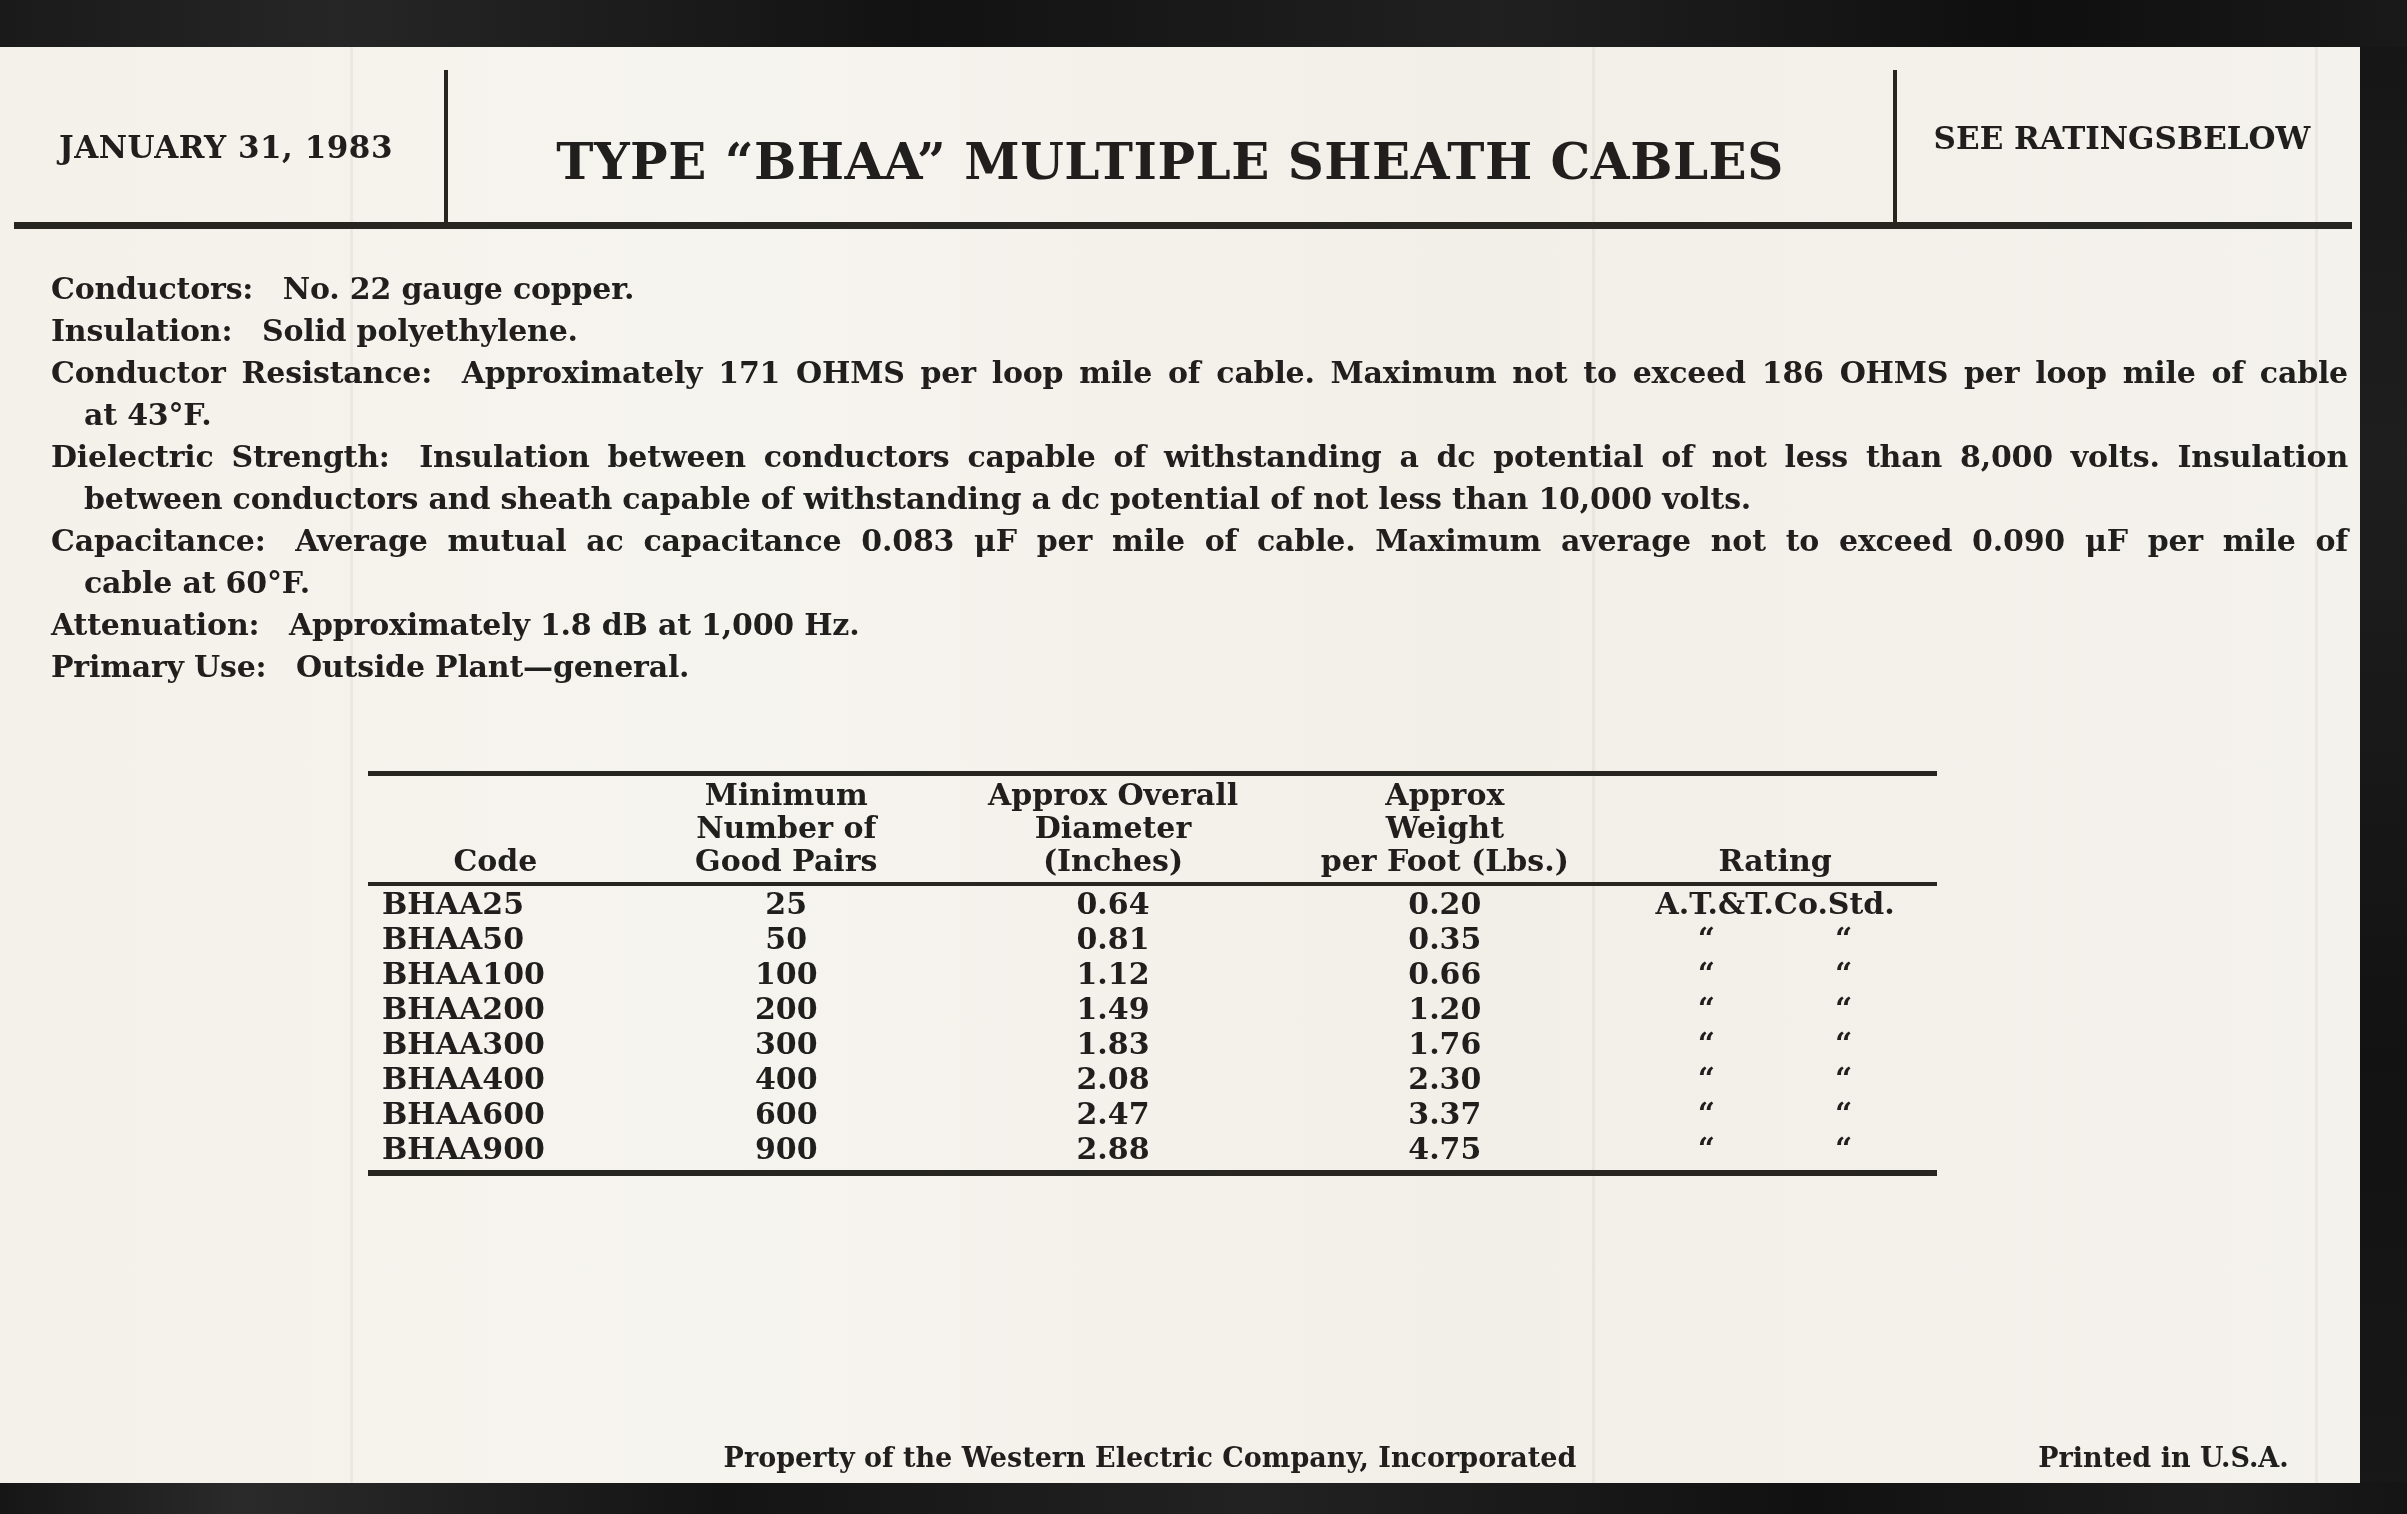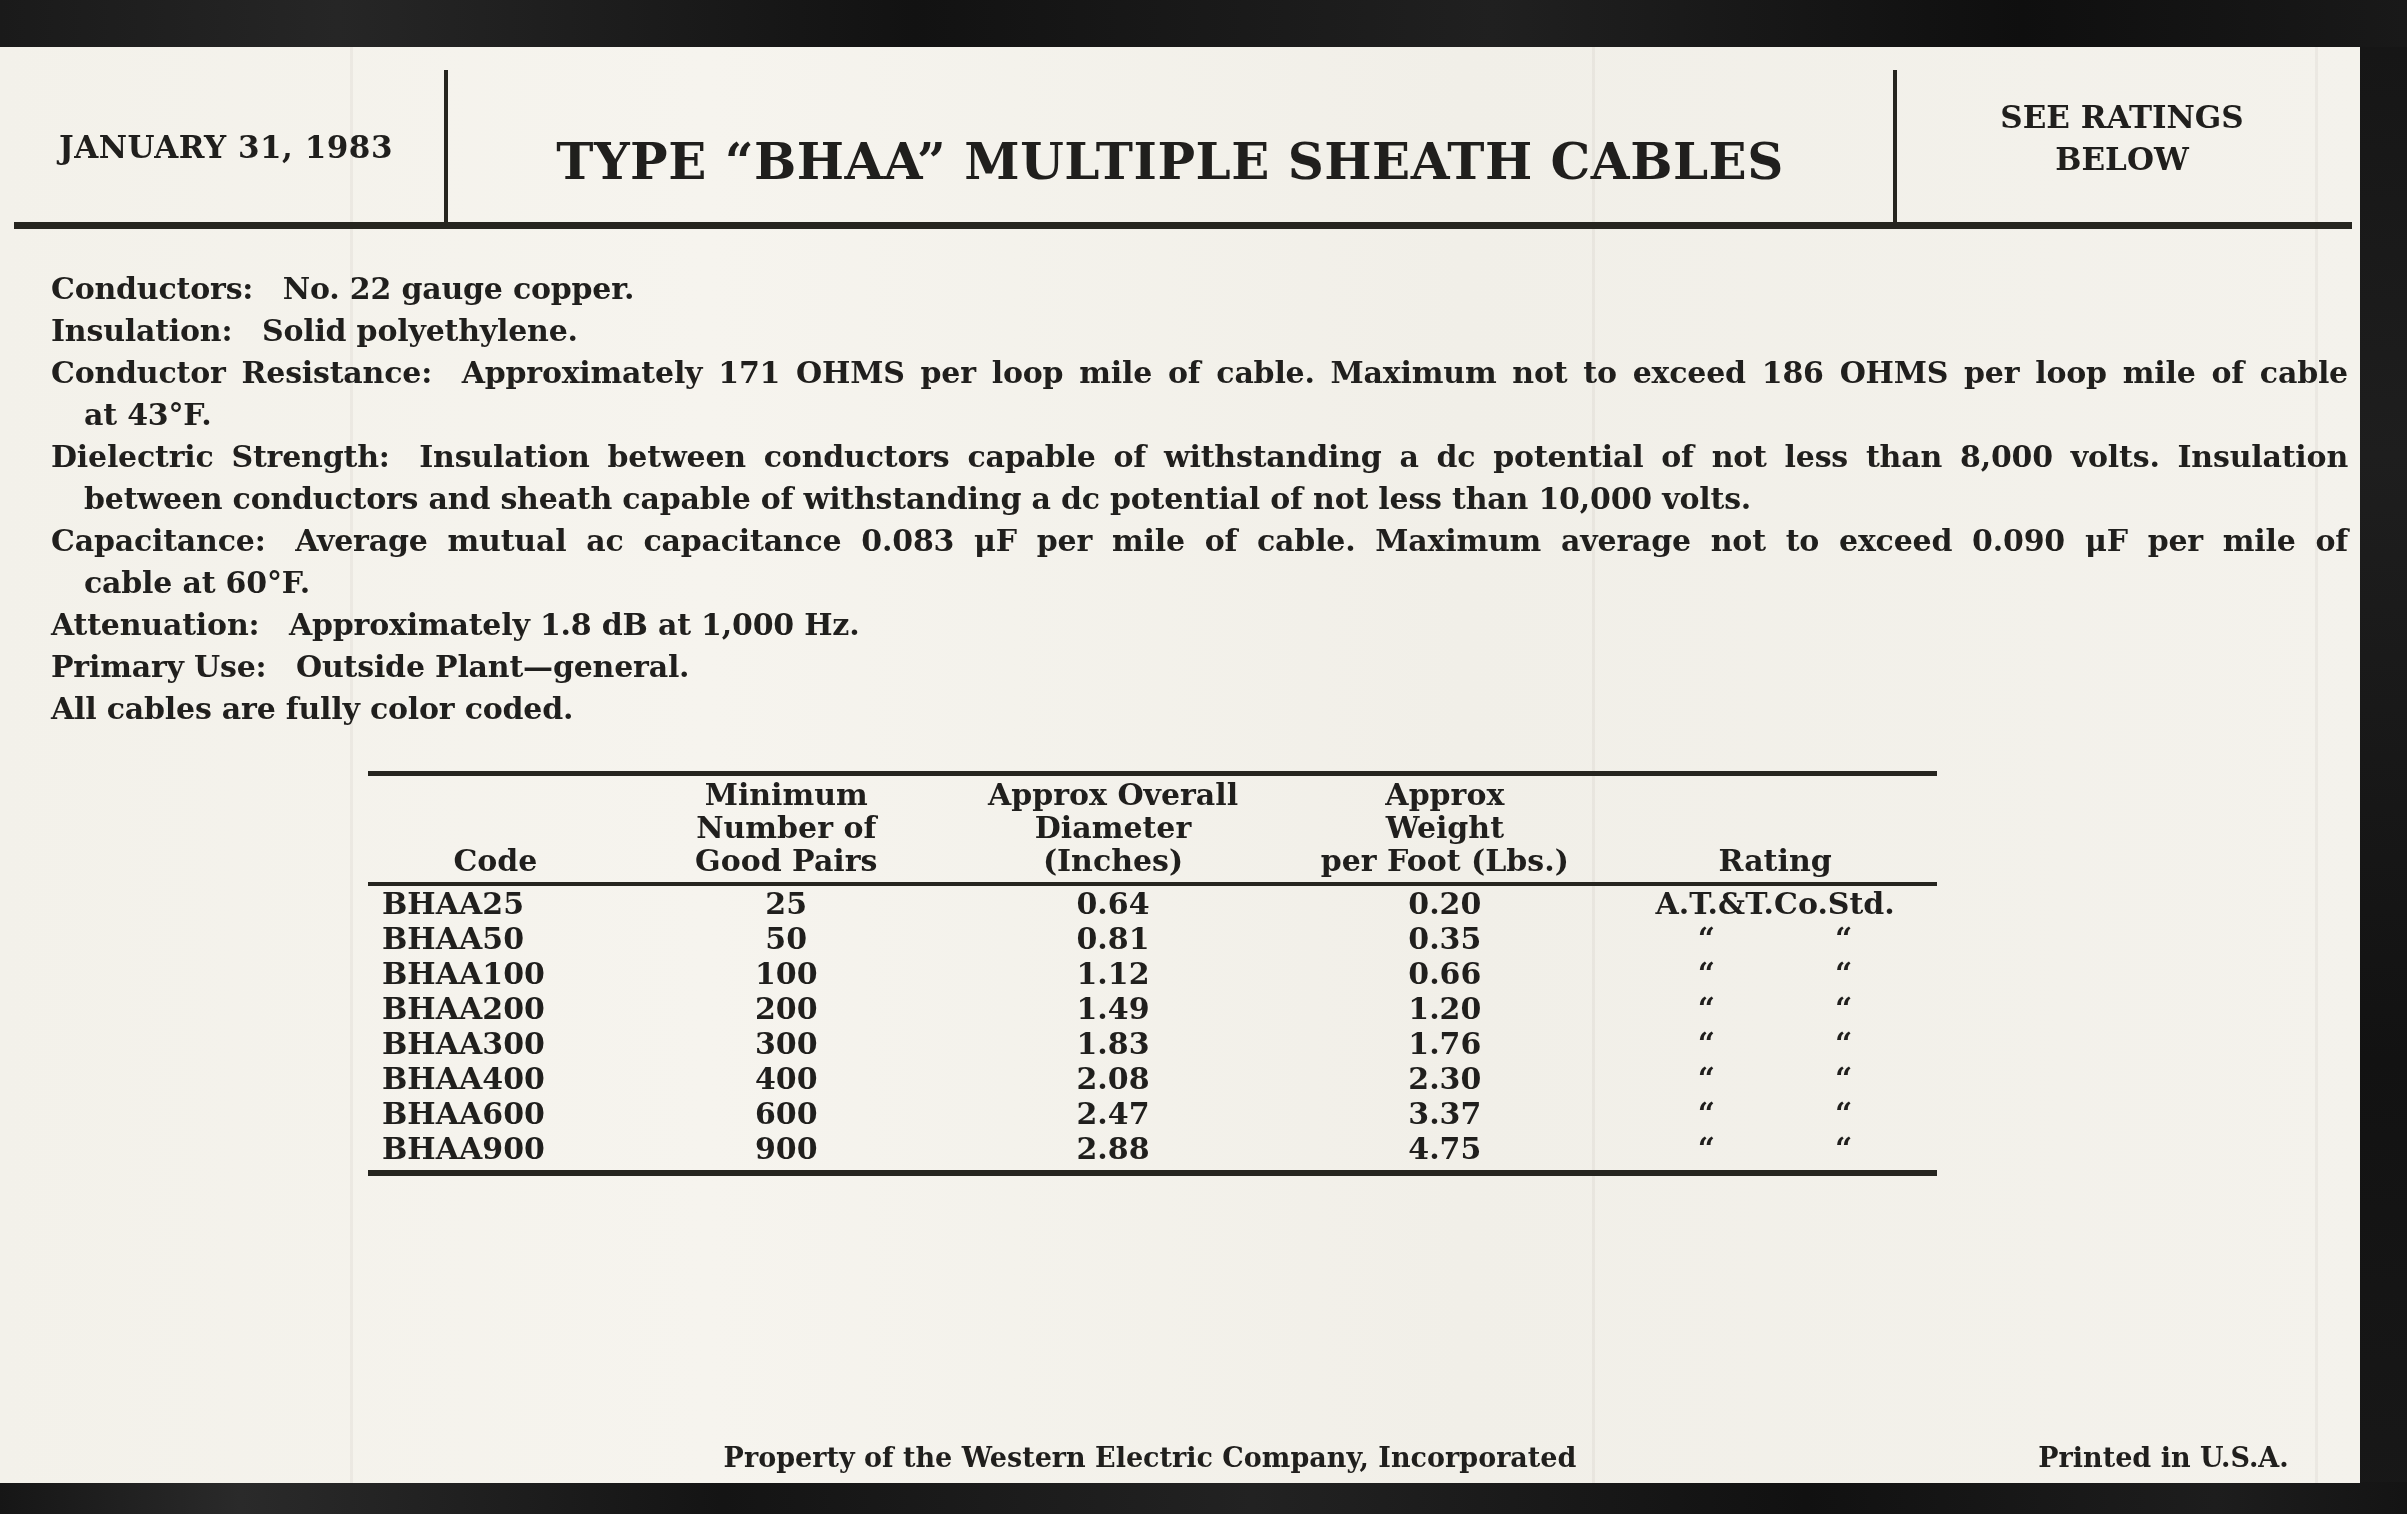--- a/index.html
+++ b/index.html
@@ -43,21 +43,21 @@
   .vdiv { position: absolute; top: 23px; width: 4px; height: 154px; background: var(--rule, #26251f); }
   .vdiv.d1 { left: 444px; }
   .vdiv.d2 { left: 1893px; }
   .title-box {
     position: absolute; left: 451px; top: 39px; width: 1438px; height: 150px;
     display: flex; align-items: center; justify-content: center;
     font-size: 50px; font-weight: bold; letter-spacing: 0.5px; white-space: nowrap;
   }
   .ratings-box {
     position: absolute; left: 1901px; top: 25px; width: 442px; height: 147px;
-    display: flex; flex-direction: column; align-items: center; justify-content: center;
+    display: flex; flex-direction: row; align-items: center; justify-content: center;
     transform: translateY(-8px);
     font-size: 31px; font-weight: bold; line-height: 42px; text-align: right;
   }
   .main-rule { position: absolute; left: 14px; top: 175px; width: 2338px; height: 7px; background: var(--rule, #26251f); }
 
   .specs {
     position: absolute; left: 51px; top: 221px; width: 2297px;
     font-size: 30px; font-weight: bold; line-height: 42px; letter-spacing: -0.2px;
   }
   .spec-line.cont { margin-left: 33px; }
@@ -129,23 +129,20 @@
         <div class="spec">
           <div class="spec-line stretch">Capacitance:  Average mutual ac capacitance 0.083 μF per mile of cable. Maximum average not to exceed 0.090 μF per mile of</div>
           <div class="spec-line cont">cable at 60°F.</div>
         </div>
         <div class="spec">
           <div class="spec-line">Attenuation:  Approximately 1.8 dB at 1,000 Hz.</div>
         </div>
         <div class="spec">
           <div class="spec-line">Primary Use:  Outside Plant—general.</div>
         </div>
-        <div class="spec">
-          <div class="spec-line">All cables are fully color coded.</div>
-        </div>
       </div>
 
     <div class="ctable">
       <div class="t-rule t-top"></div>
       <div class="t-head">
           <div class="th col0">
             <div>Code</div>
           </div>
           <div class="th col1">
             <div>Minimum</div>

